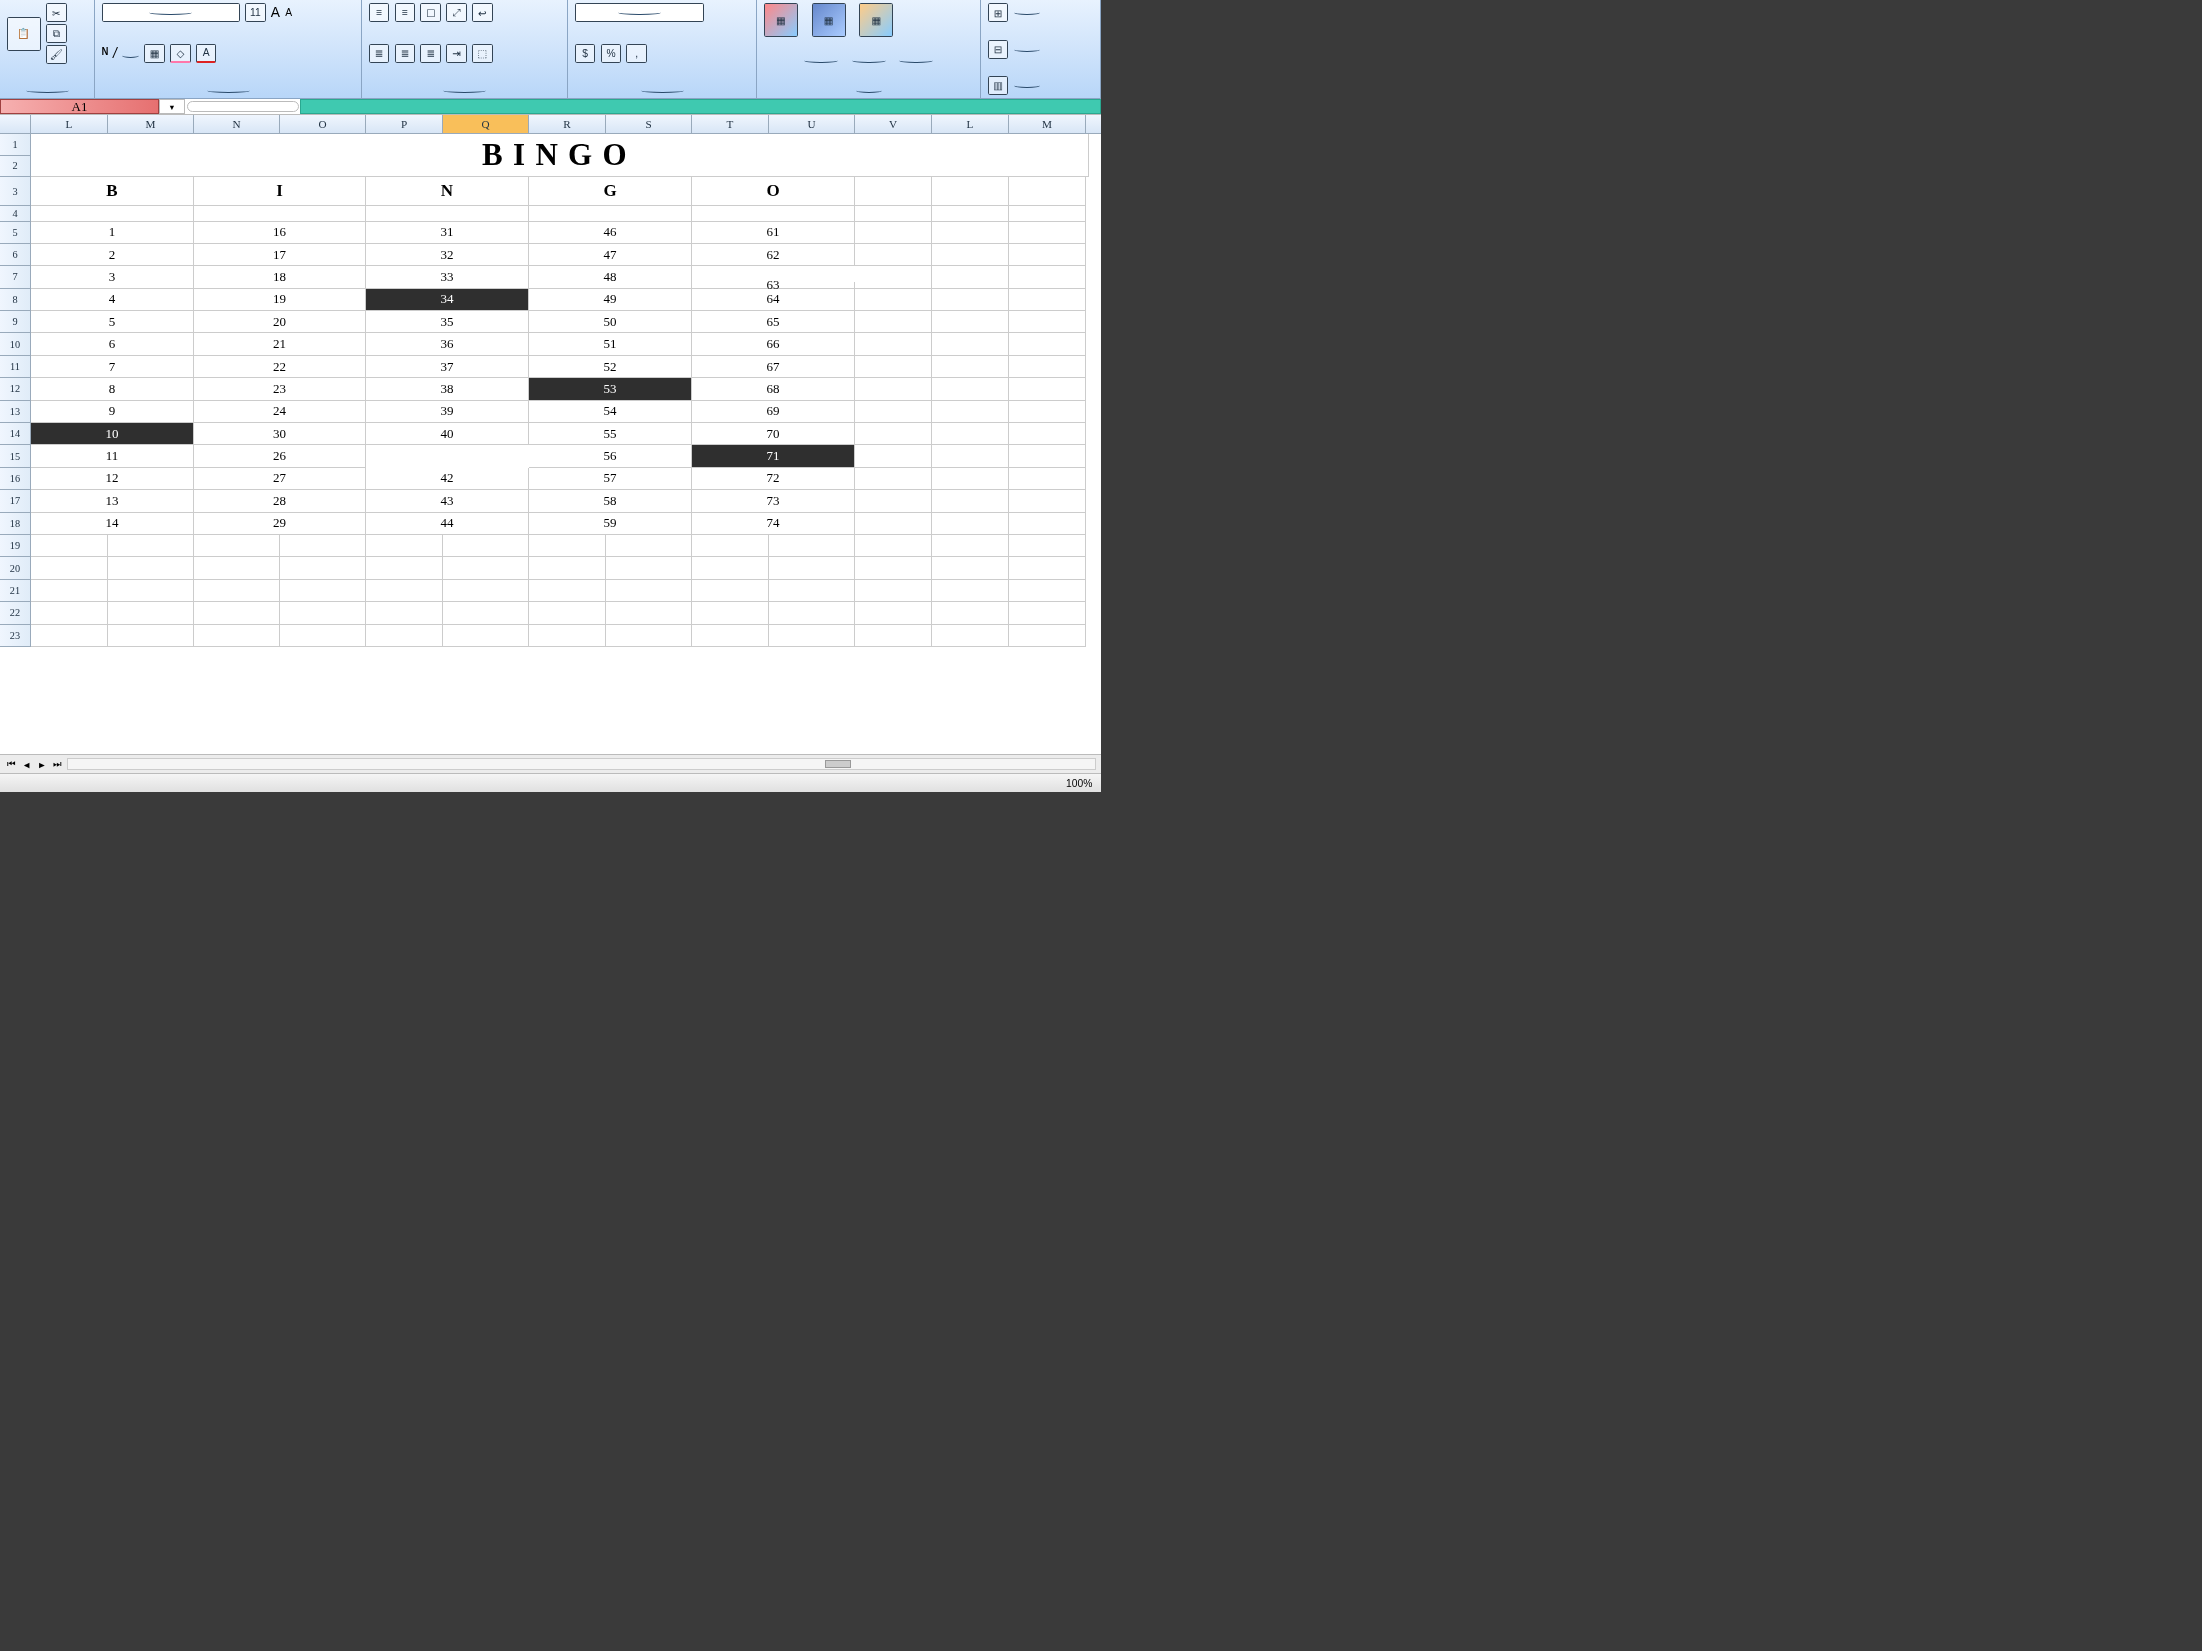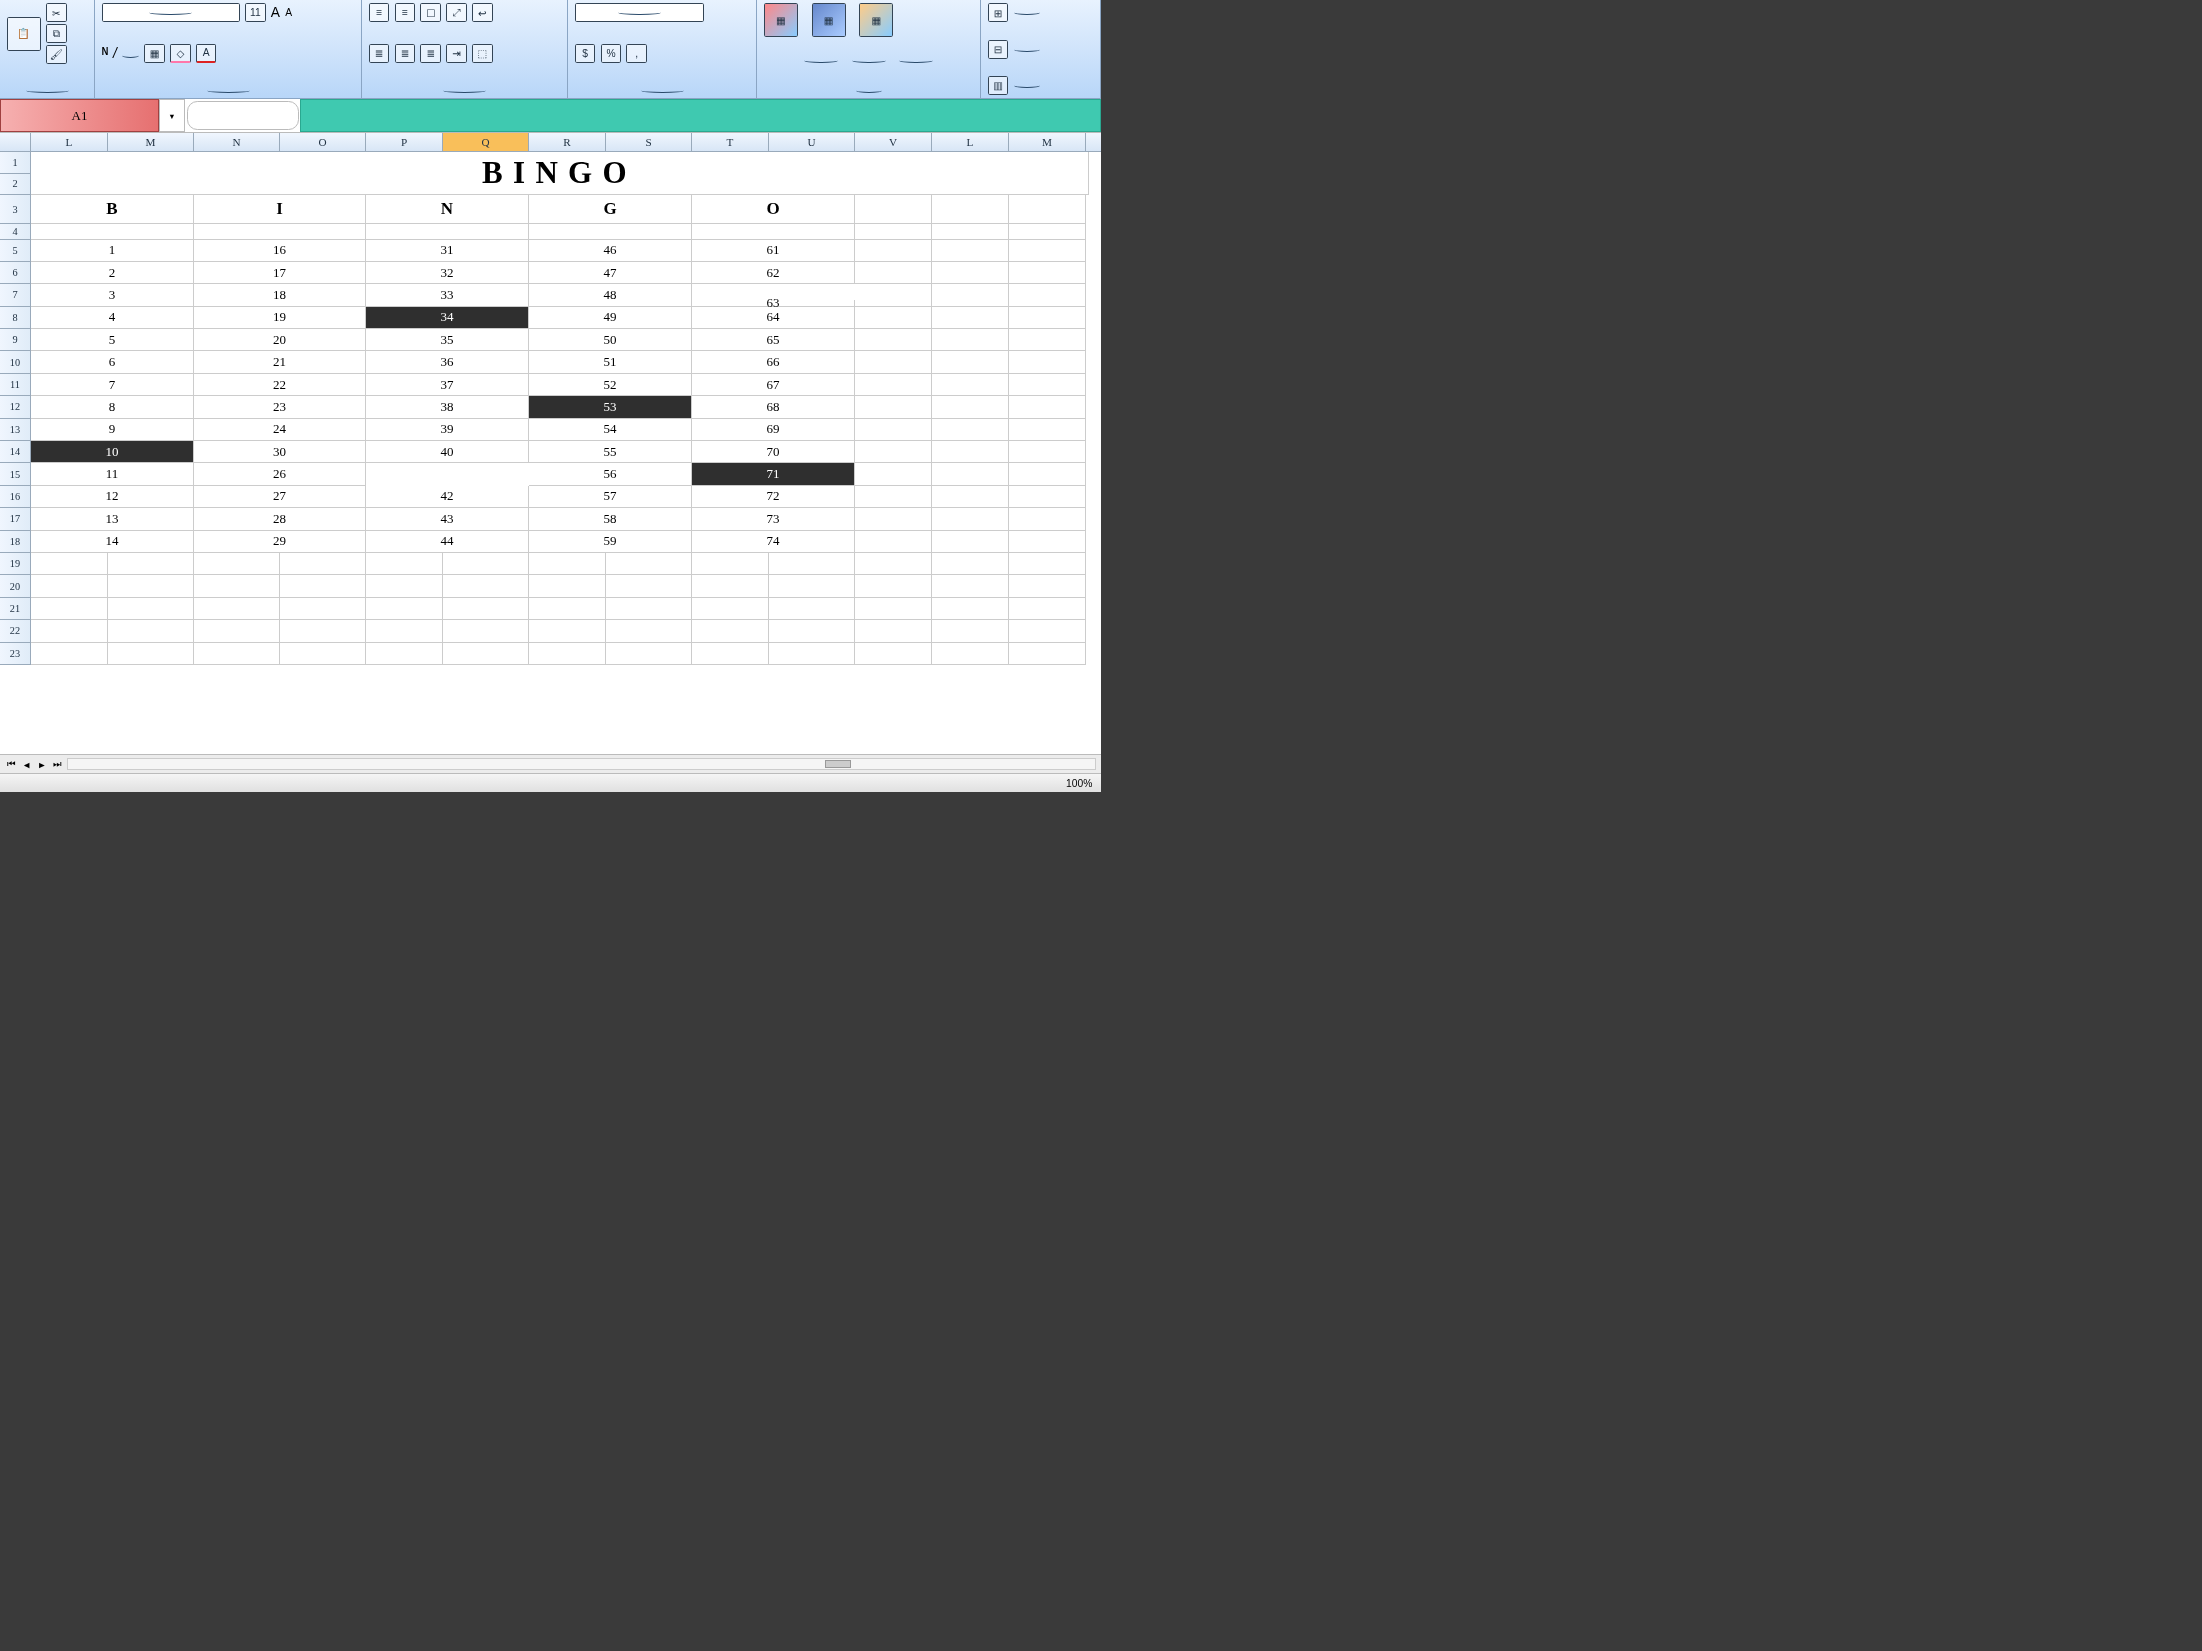--- a/index.html
+++ b/index.html
@@ -49,21 +49,21 @@
   .rb-icon.wide { width: 138px; height: 19px; background:#fff; }
   .squiggle {
     height: 5.2px; width: 43px;
     border-bottom: 1.7px solid #2a4a6a;
     border-radius: 50%;
     display:inline-block;
   }
   
   
   .formula-bar {
-    height: 34px;
+    height: 16px;
     background: #fff;
     border-bottom: 0.9px solid #bbb;
     display: flex;
     align-items: stretch;
   }
   .name-box {
     width: 159px;
     background: linear-gradient(to right, #f6b0b0, #e67070);
     border: 0.9px solid #a04040;
     color: #000;

